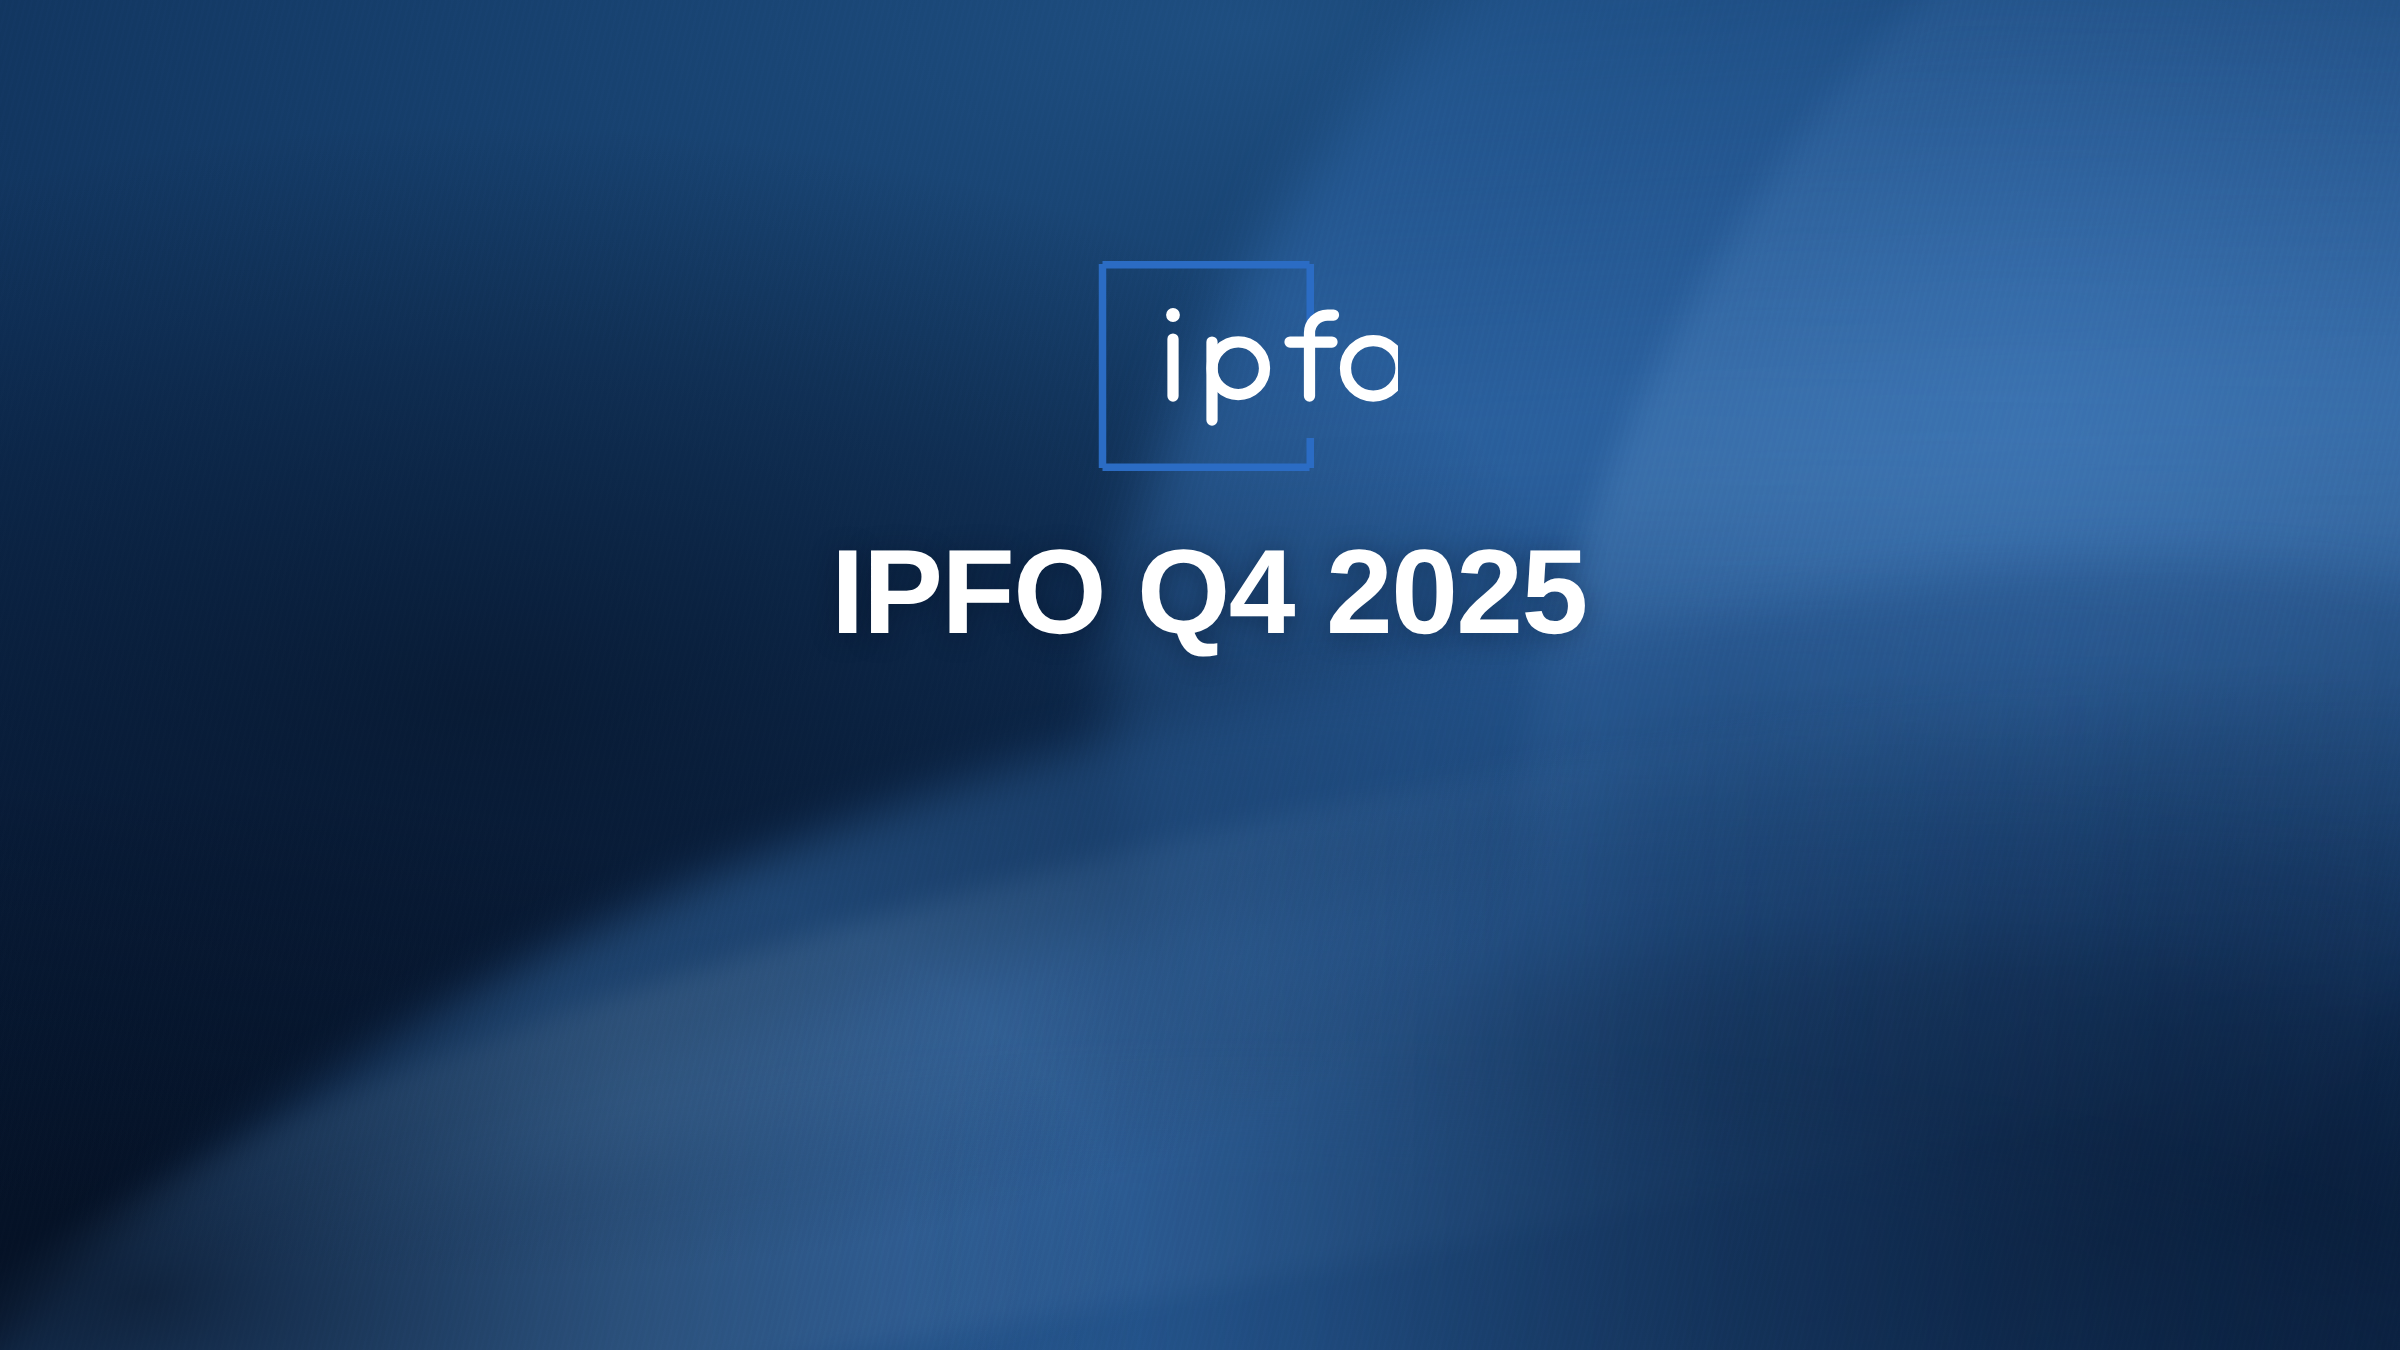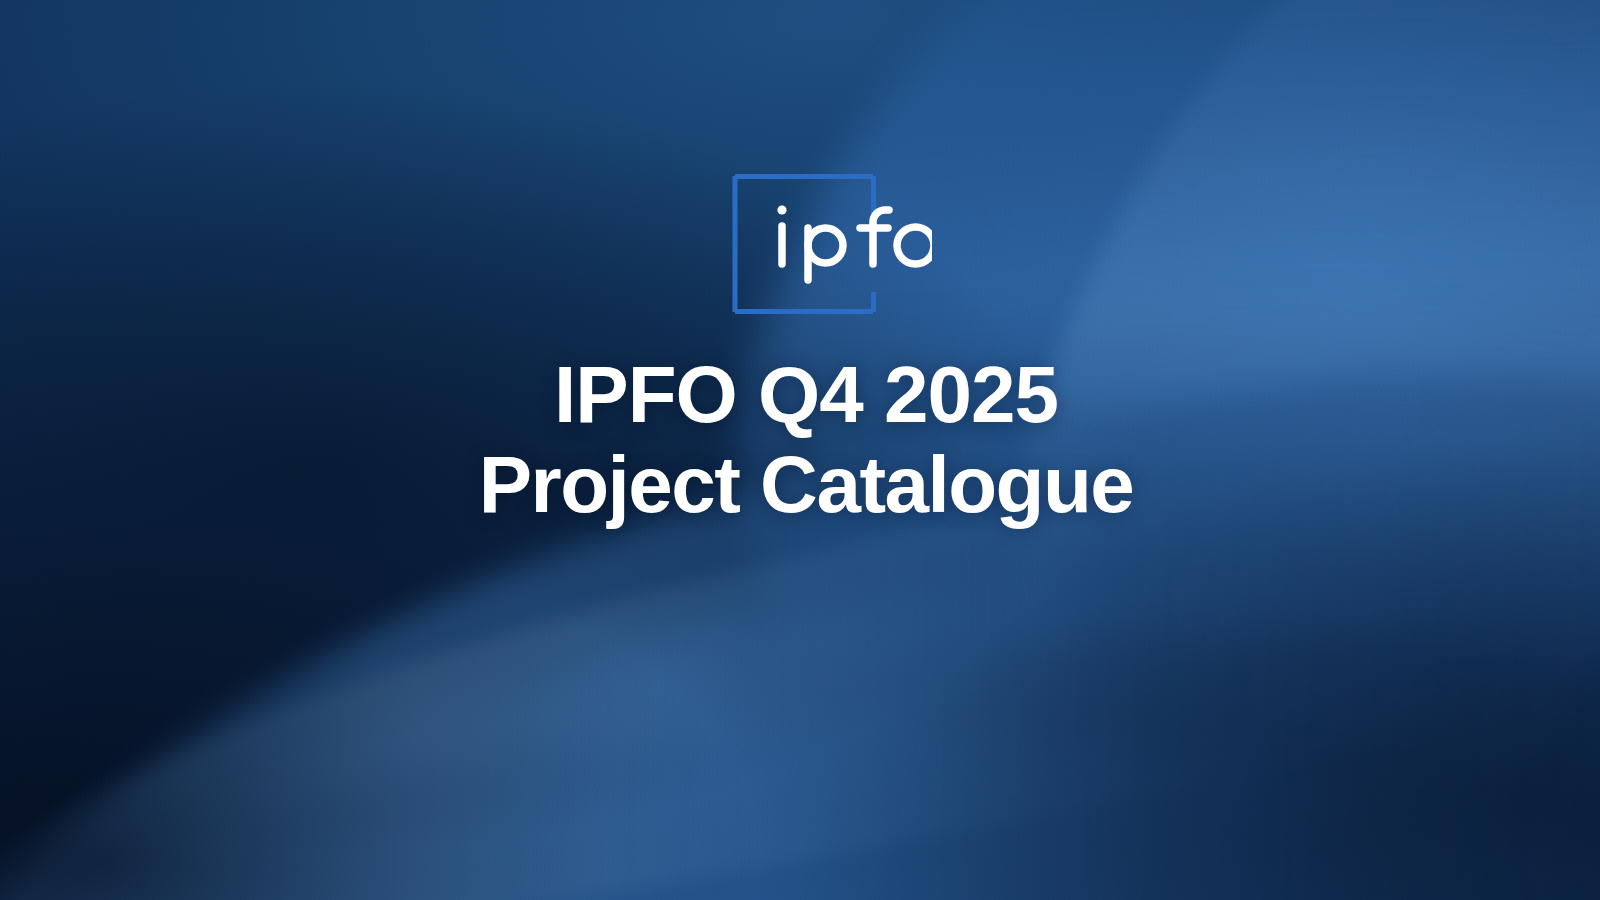--- a/index.html
+++ b/index.html
@@ -302,17 +302,16 @@
           </g>
 
           <circle cx="6" cy="12" r="4.6" fill="#ffffff"></circle>
         </svg>
       </div>
 
     </div>
 
     <h1 class="headline">
       <span class="headline-line headline-line-1">IPFO Q4 2025</span>
-      <span class="headline-line headline-line-2">Project Catalogue</span>
     </h1>
 
   </div>
 </div>
 
 </body></html>

